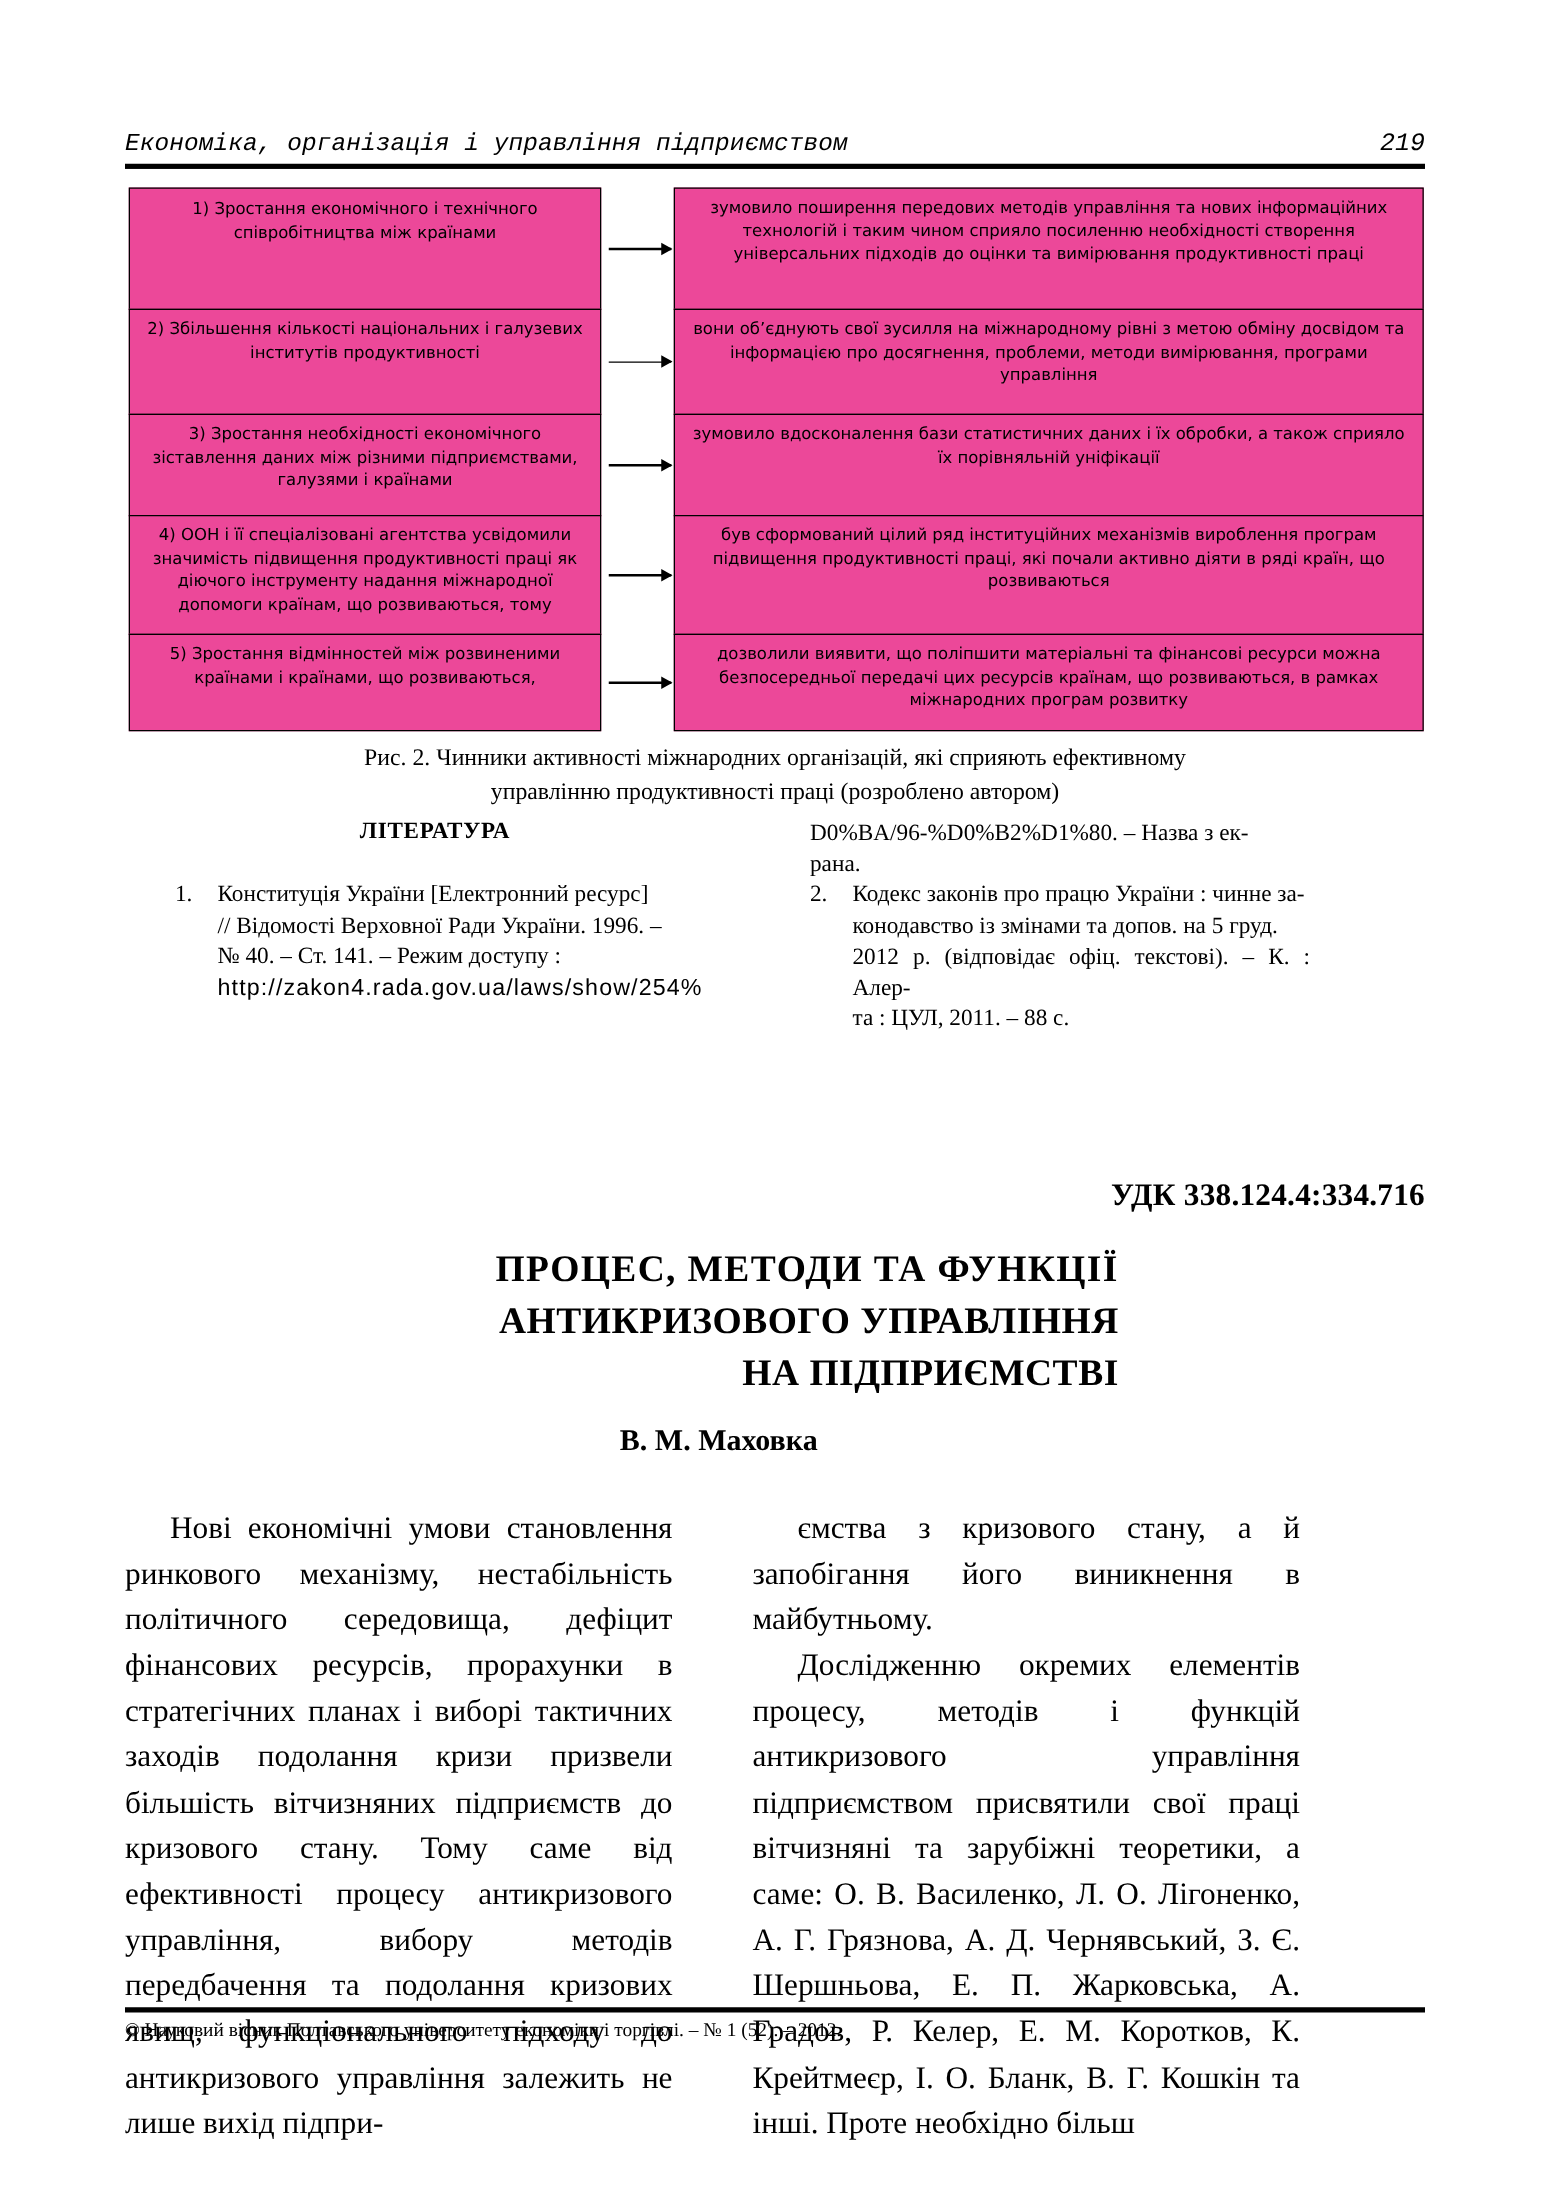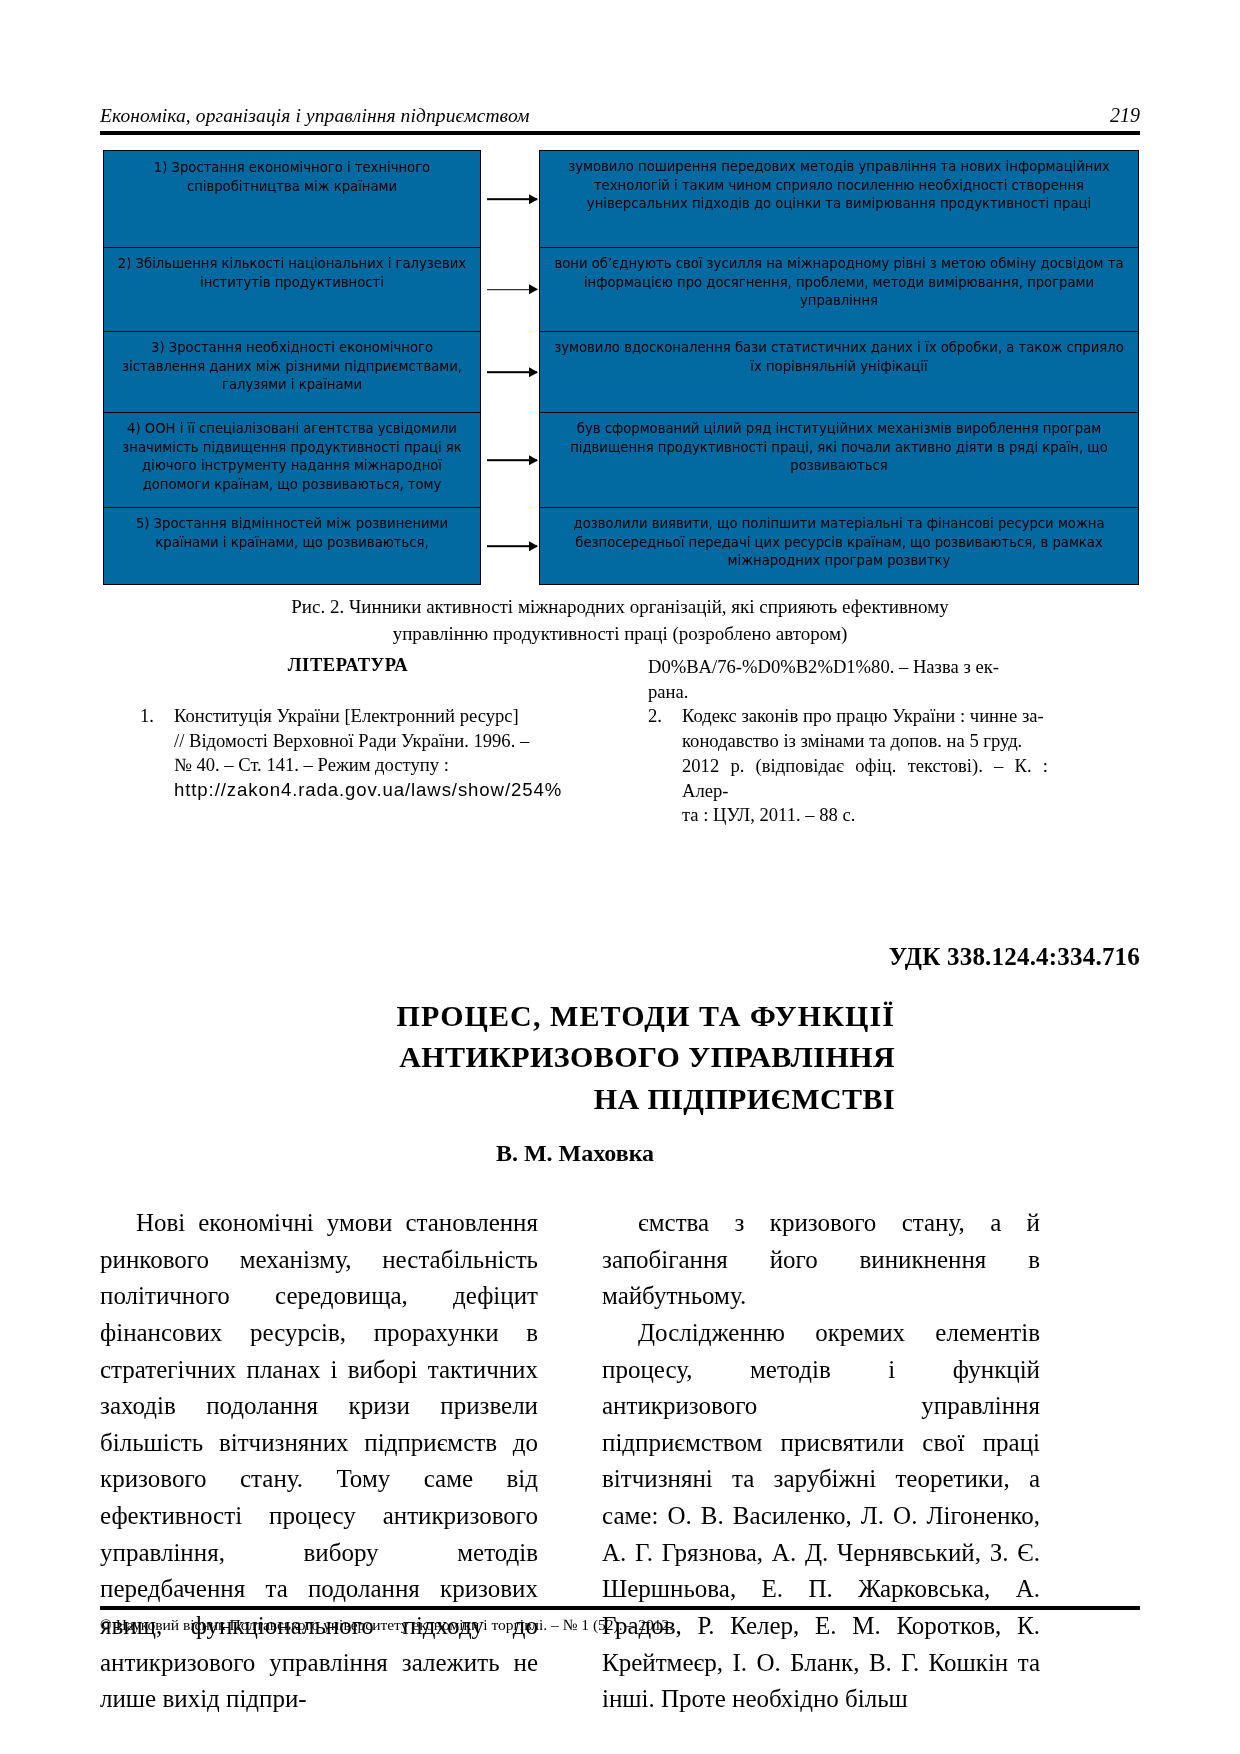--- a/index.html
+++ b/index.html
@@ -20,20 +20,21 @@
 
   
   .runhead {
     position: absolute;
     left: 100px;
     top: 104px;
     width: 1040px;
     display: flex;
     align-items: baseline;
     justify-content: space-between;
+    font-family: Liberation Mono, monospace;
   }
   .runhead-title {
     font-style: italic;
     font-size: 19.5px;
     letter-spacing: 0.1px;
     white-space: nowrap;
   }
   .runhead-page {
     font-style: italic;
     font-size: 20px;
@@ -62,21 +63,21 @@
     margin-bottom: -1px;
   }
   .fig-box {
     border: 1.6px solid #000;
     box-sizing: border-box;
     font-family: "DejaVu Sans", "Liberation Sans", sans-serif;
     font-size: 13.2px;
     line-height: 1.42;
     text-align: center;
     padding: 7px 10px 7px 10px;
-    background: #0369a1;
+    background: #ec4899;
   }
   .fig-box.left {
     width: 378px;
     flex: 0 0 378px;
   }
   .fig-box.right {
     width: 600px;
     flex: 0 0 600px;
   }
   .fig-gap {
@@ -326,21 +327,21 @@
       <span class="num">1.</span>
       <div class="nohyph">Конституція України [Електронний ресурс]</div>
       <div class="nohyph">// Відомості Верховної Ради України. 1996. –</div>
       <div class="contline">№ 40. – Ст. 141. – Режим доступу :</div>
       <div class="urlline">http://zakon4.rada.gov.ua/laws/show/254%</div>
     </div>
   </div>
 
   <div class="col col-right-refs">
     <div>
-      <div class="nohyph">D0%BA/76-%D0%B2%D1%80. – Назва з ек-</div>
+      <div class="nohyph">D0%BA/96-%D0%B2%D1%80. – Назва з ек-</div>
       <div>рана.</div>
     </div>
     <div class="ref">
       <span class="num">2.</span>
       <div class="nohyph">Кодекс законів про працю України : чинне за-</div>
       <div class="nohyph">конодавство із змінами та допов. на 5 груд.</div>
       <div class="nohyph">2012 р. (відповідає офіц. текстові). – К. : Алер-</div>
       <div>та : ЦУЛ, 2011. – 88 с.</div>
     </div>
   </div>

